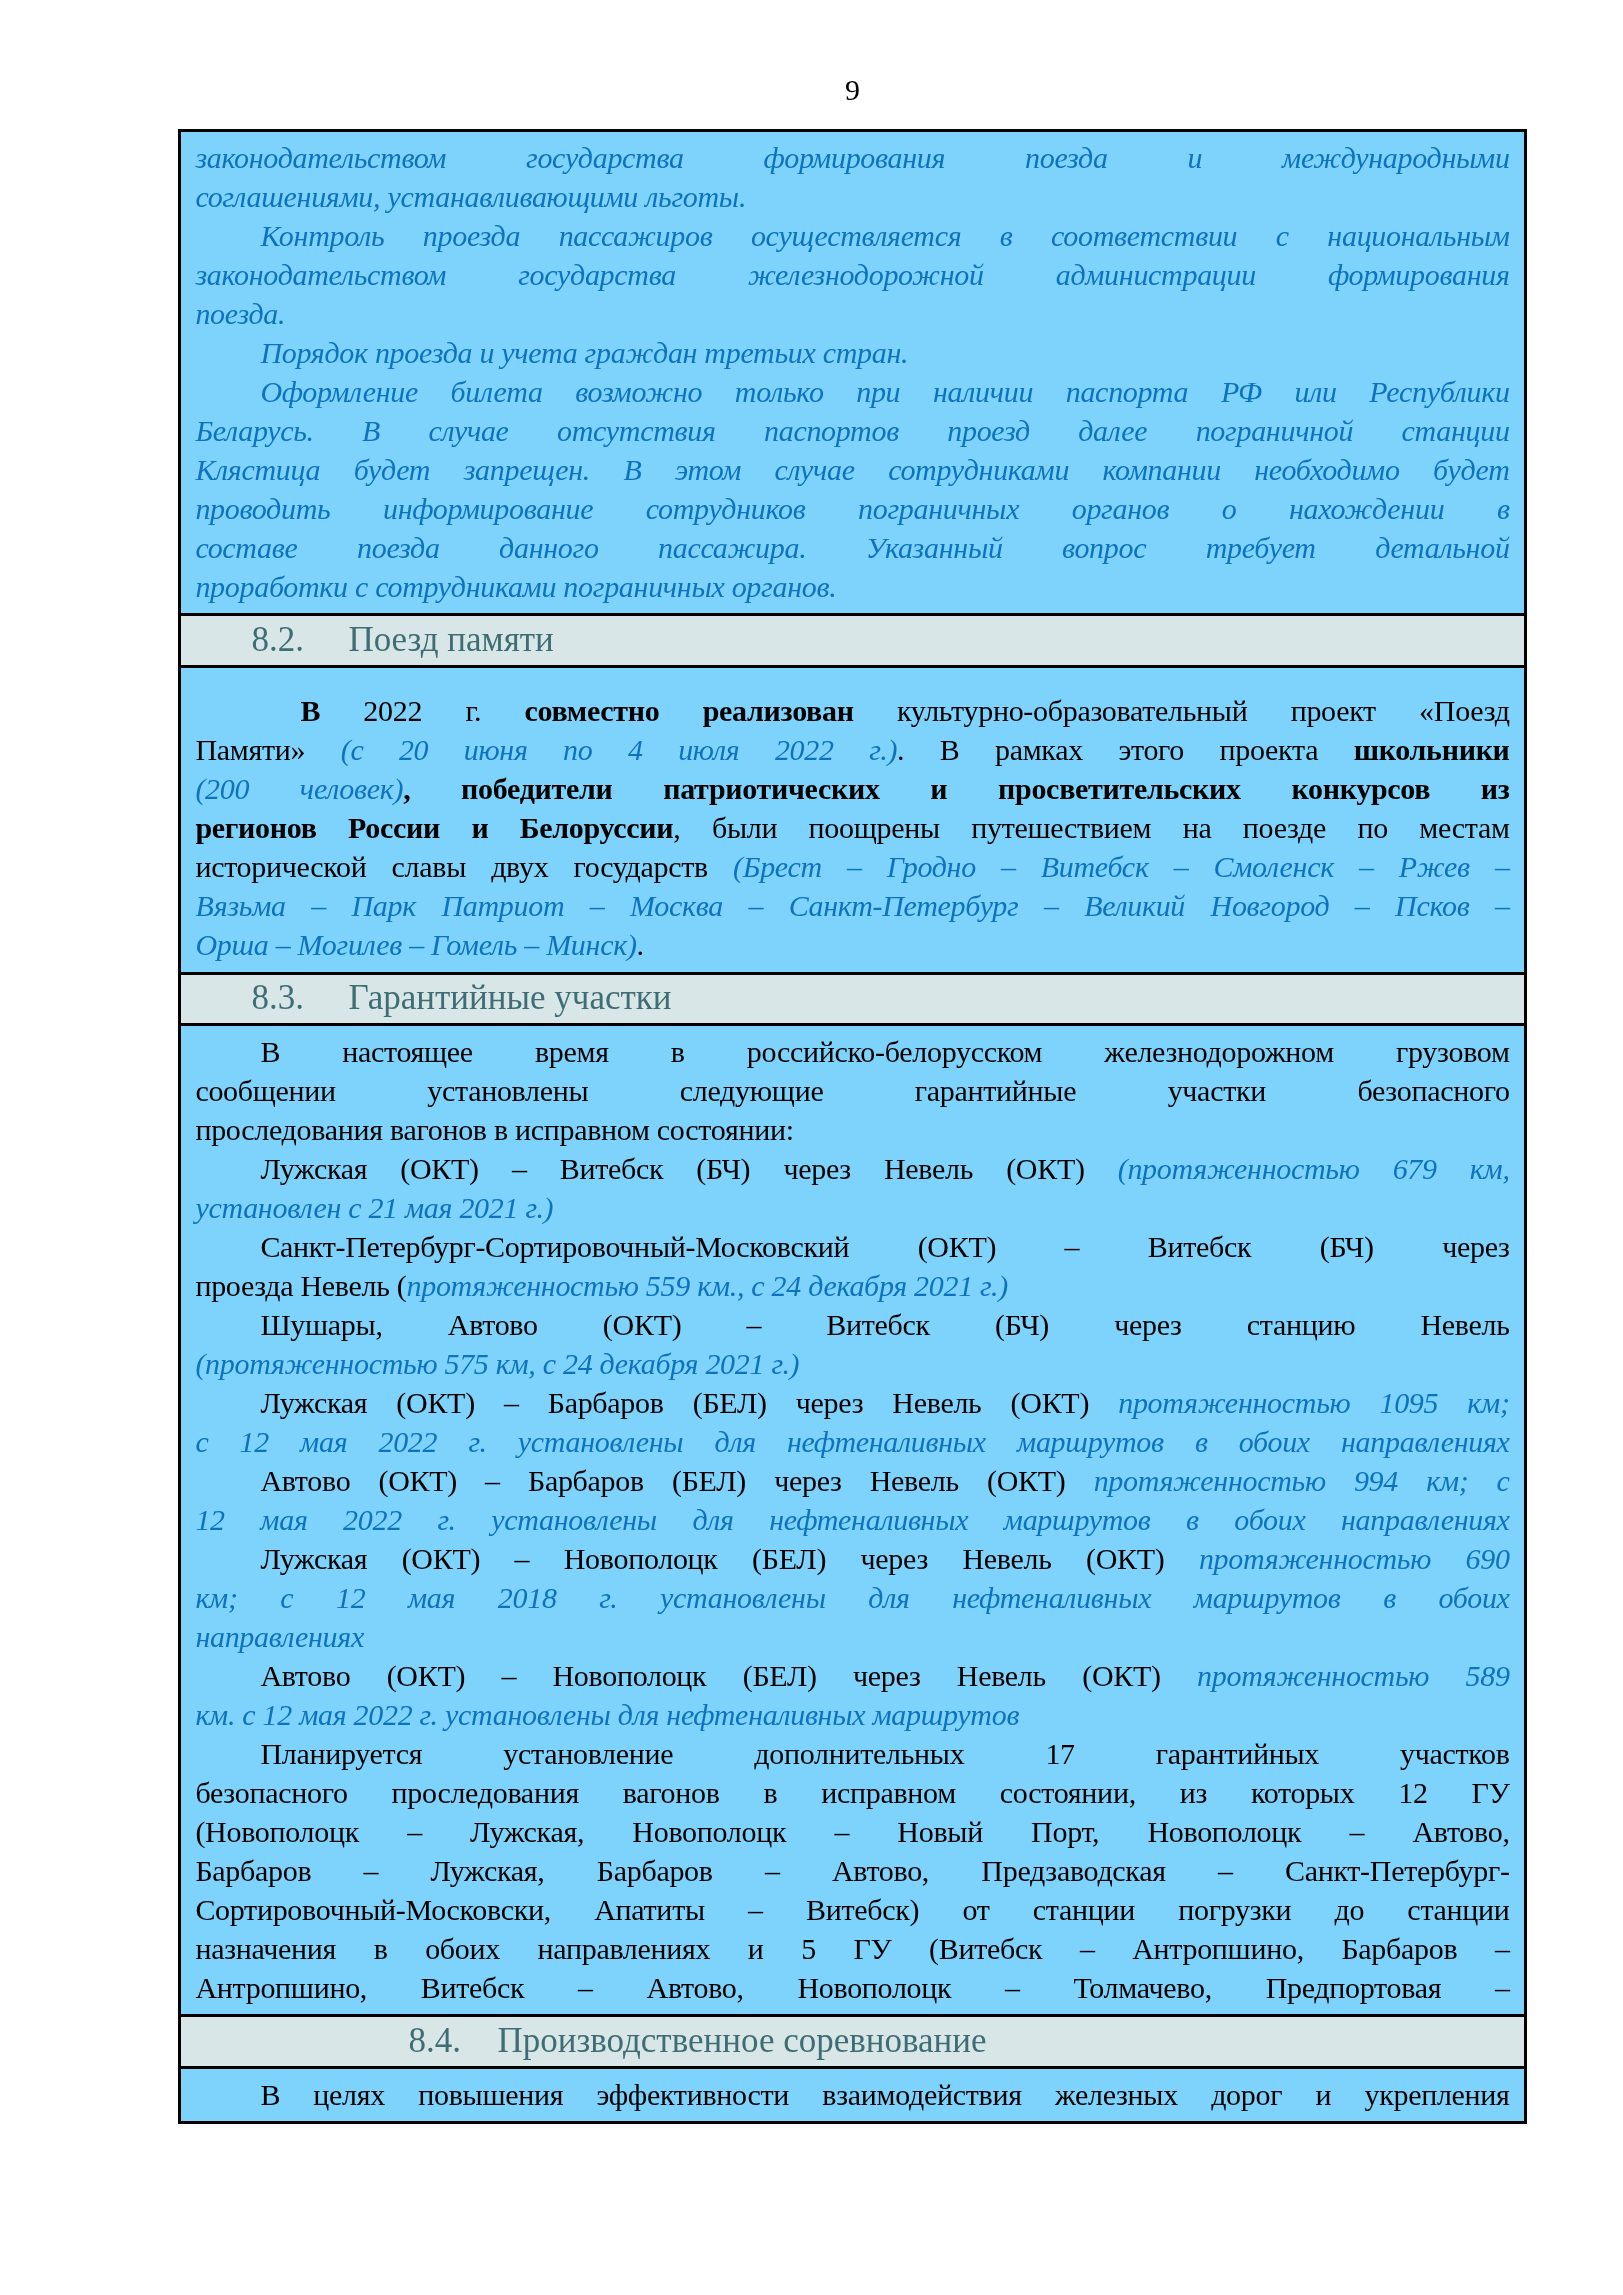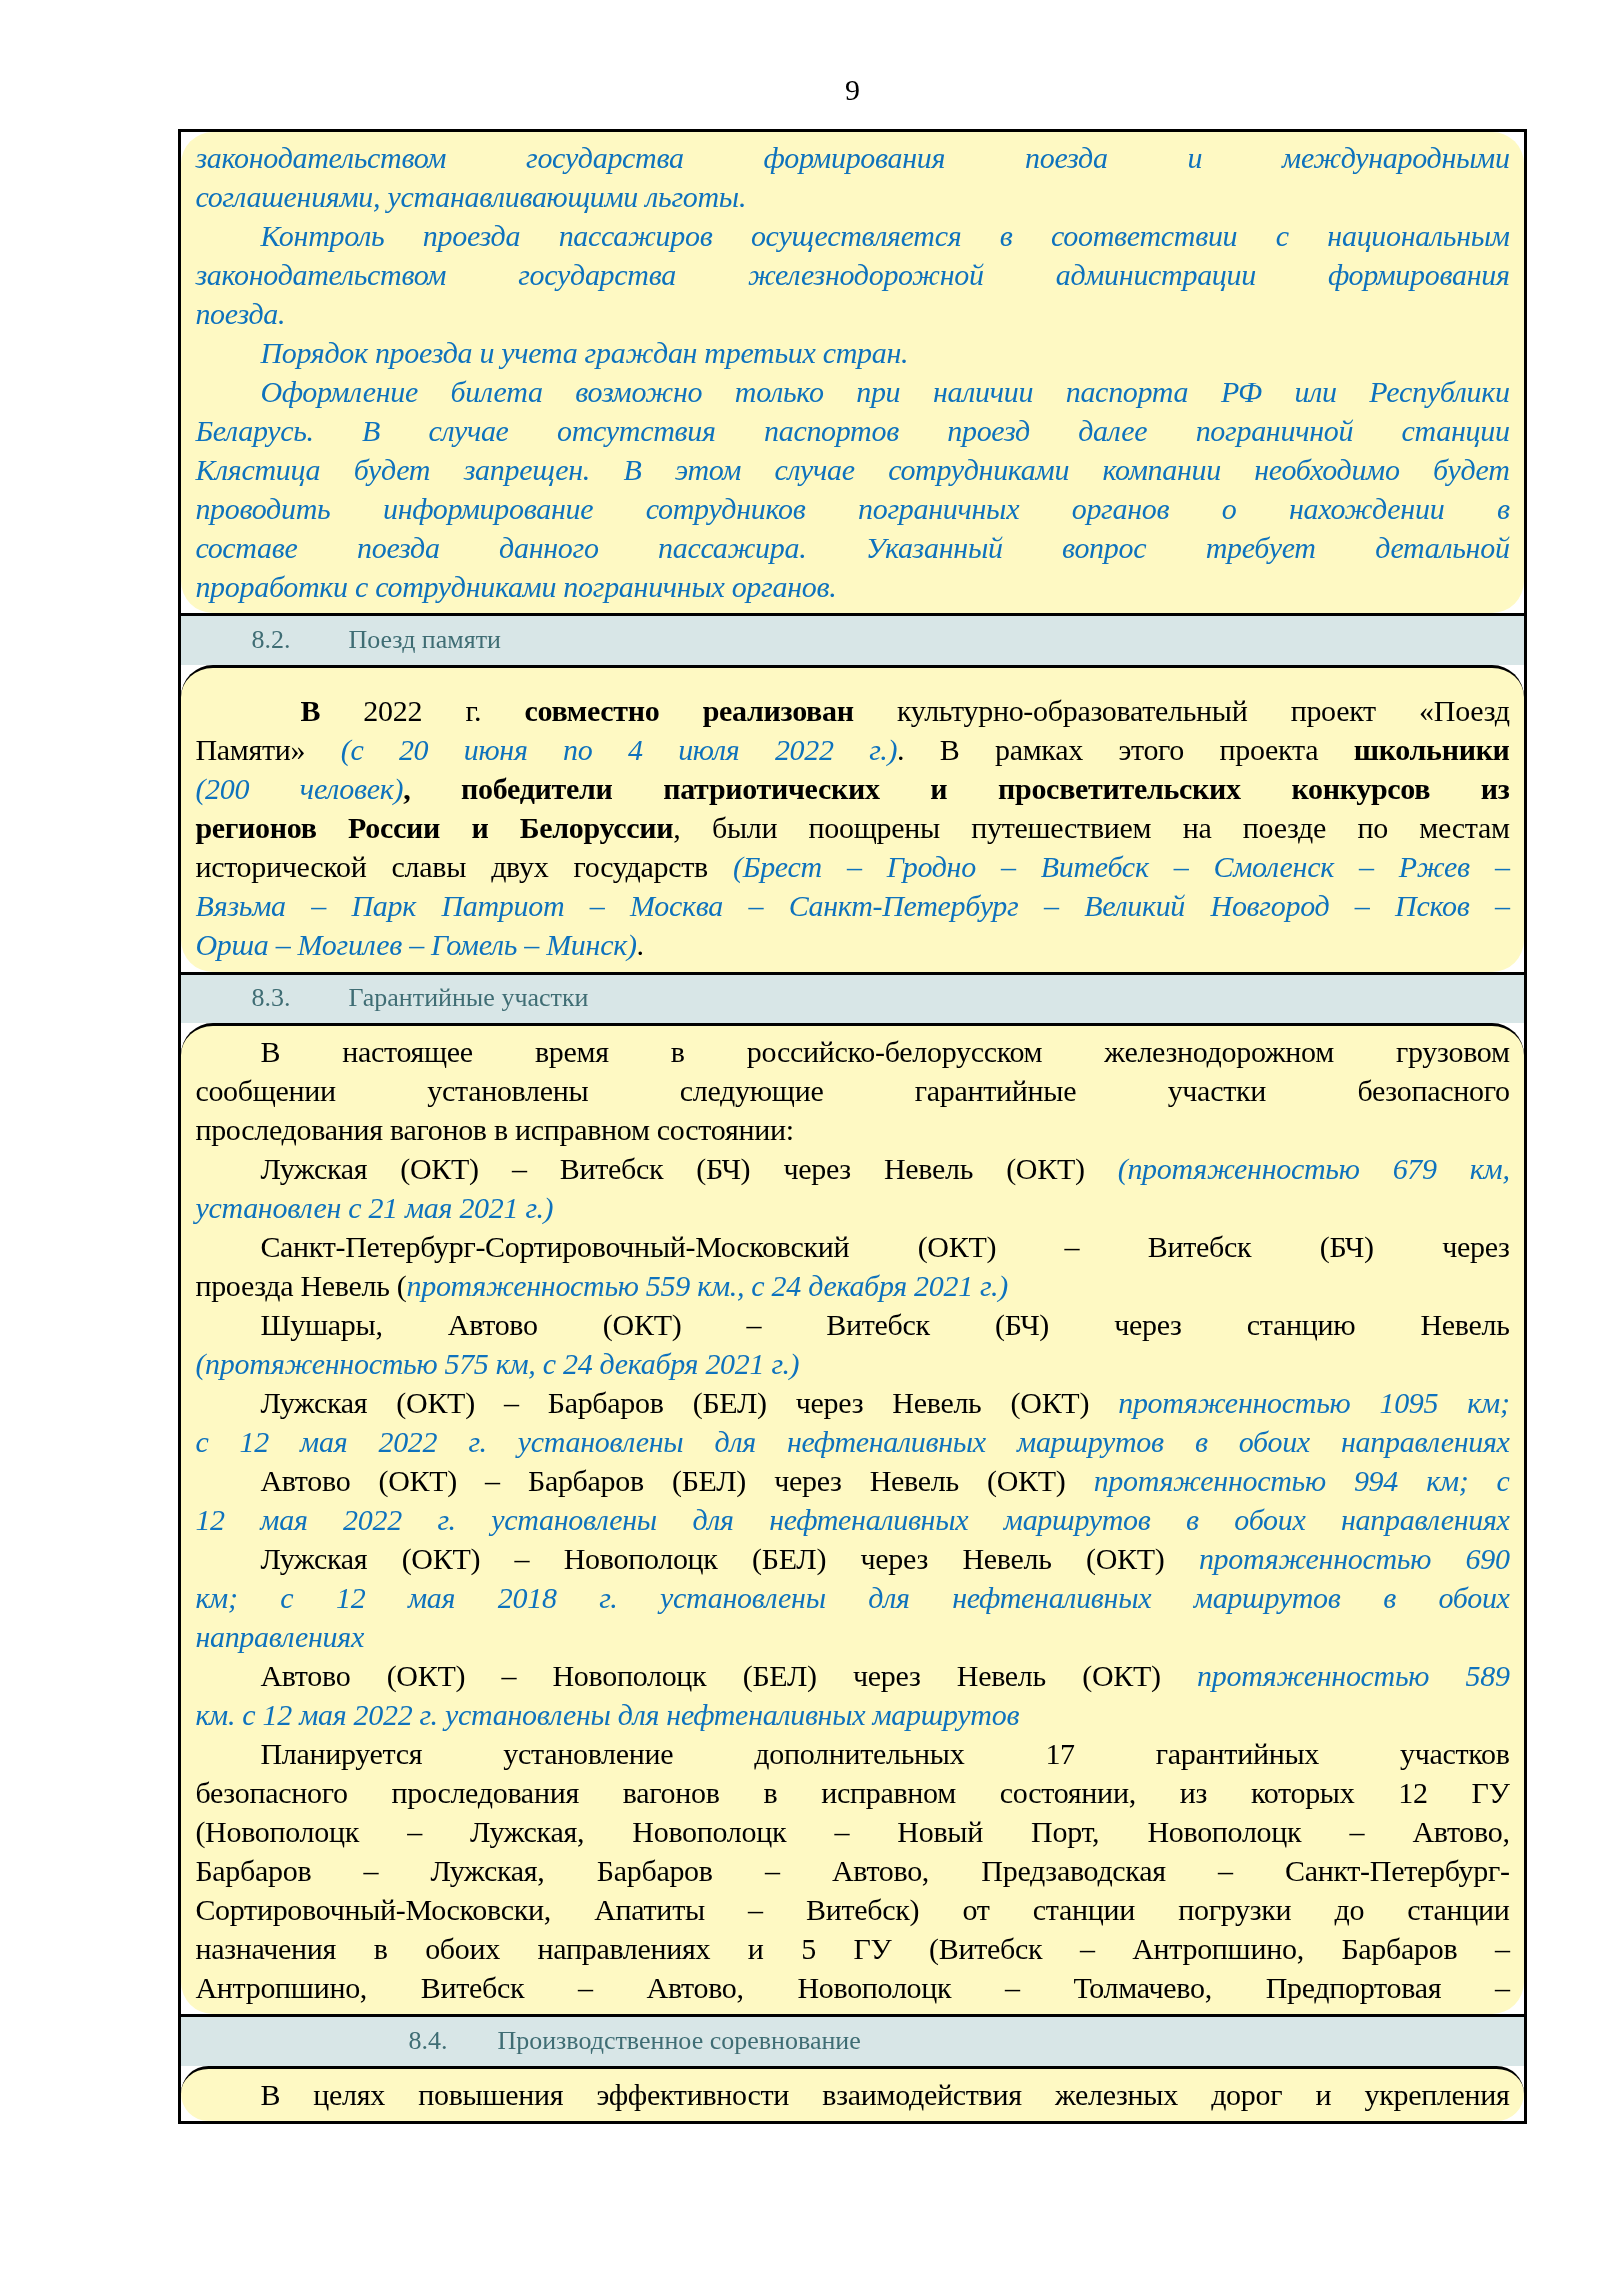--- a/index.html
+++ b/index.html
@@ -20,26 +20,26 @@
   }
   .doc-table {
     position:absolute;
     left:178px; top:129px; width:1349px;
     box-sizing:border-box;
     border:3.9px solid #000000;
     background:#ffffff;
   }
   .row { box-sizing:border-box; }
   .row + .row { border-top:3.3px solid #000000; }
-  .row.body { padding:5.9px 14.4px 7.2px 14.4px; background:#fef9c3;border-radius:32px; }
+  .row.body { padding:5.9px 14.4px 7.2px 14.4px; background:#7dd3fc; }
   .row.header {
     background:#d8e6e7;
     color:#3f6d74;
     padding:4.6px 14.4px 5.9px 14.4px;
-    font-size:26px; line-height:38px;
+    font-size:35px; line-height:38px;
     white-space:nowrap;
   }
   .header .hnum { display:inline-block; margin-left:56px; width:97px; }
   .header.wide .hnum { margin-left:213px; width:89px; }
   .para { margin:0; }
   .line {
     font-size:30px;
     line-height:39px;
     letter-spacing:-0.3px;
     text-align:justify;

